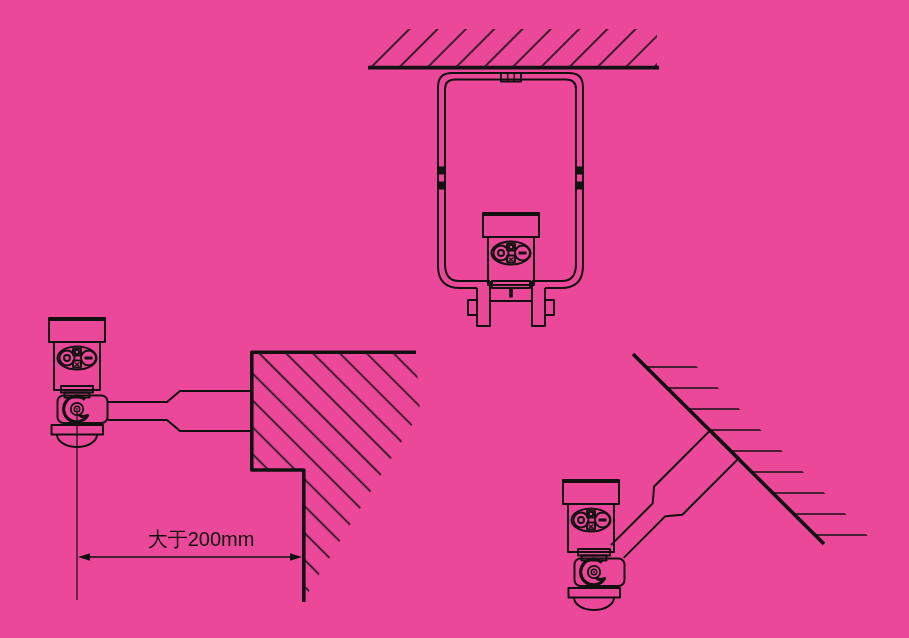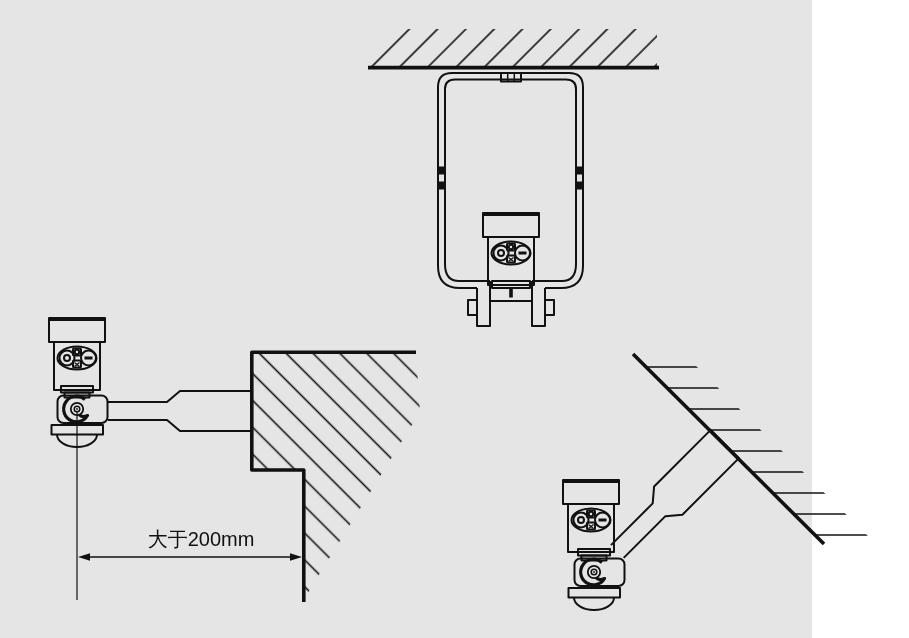--- a/index.html
+++ b/index.html
@@ -1,16 +1,16 @@
 <!DOCTYPE html>
 <html><head>
 <meta charset="utf-8">
 <style>
   html,body{margin:0;padding:0;background:#ffffff;width:909px;height:638px;overflow:hidden}
-  .stage{position:relative;width:812px;height:638px;background:#e5e5e5}
+  .stage{position:relative;width:909px;height:638px;background:#ec4899}
   svg *{stroke:#111111;fill:none;stroke-width:2;stroke-linejoin:round;stroke-linecap:butt}
   .fillk{fill:#111111;stroke:none}
   .th3{stroke-width:3}
   .th32{stroke-width:3.2}
   .th4{stroke-width:3.6}
   .t12{stroke-width:1.2}
   .t15{stroke-width:1.5}
   .t18{stroke-width:1.8}
   .hatchline{stroke-width:1.6}
   .dim-text{stroke:none;fill:#111111;font:20px "Liberation Sans","DejaVu Sans",sans-serif}

